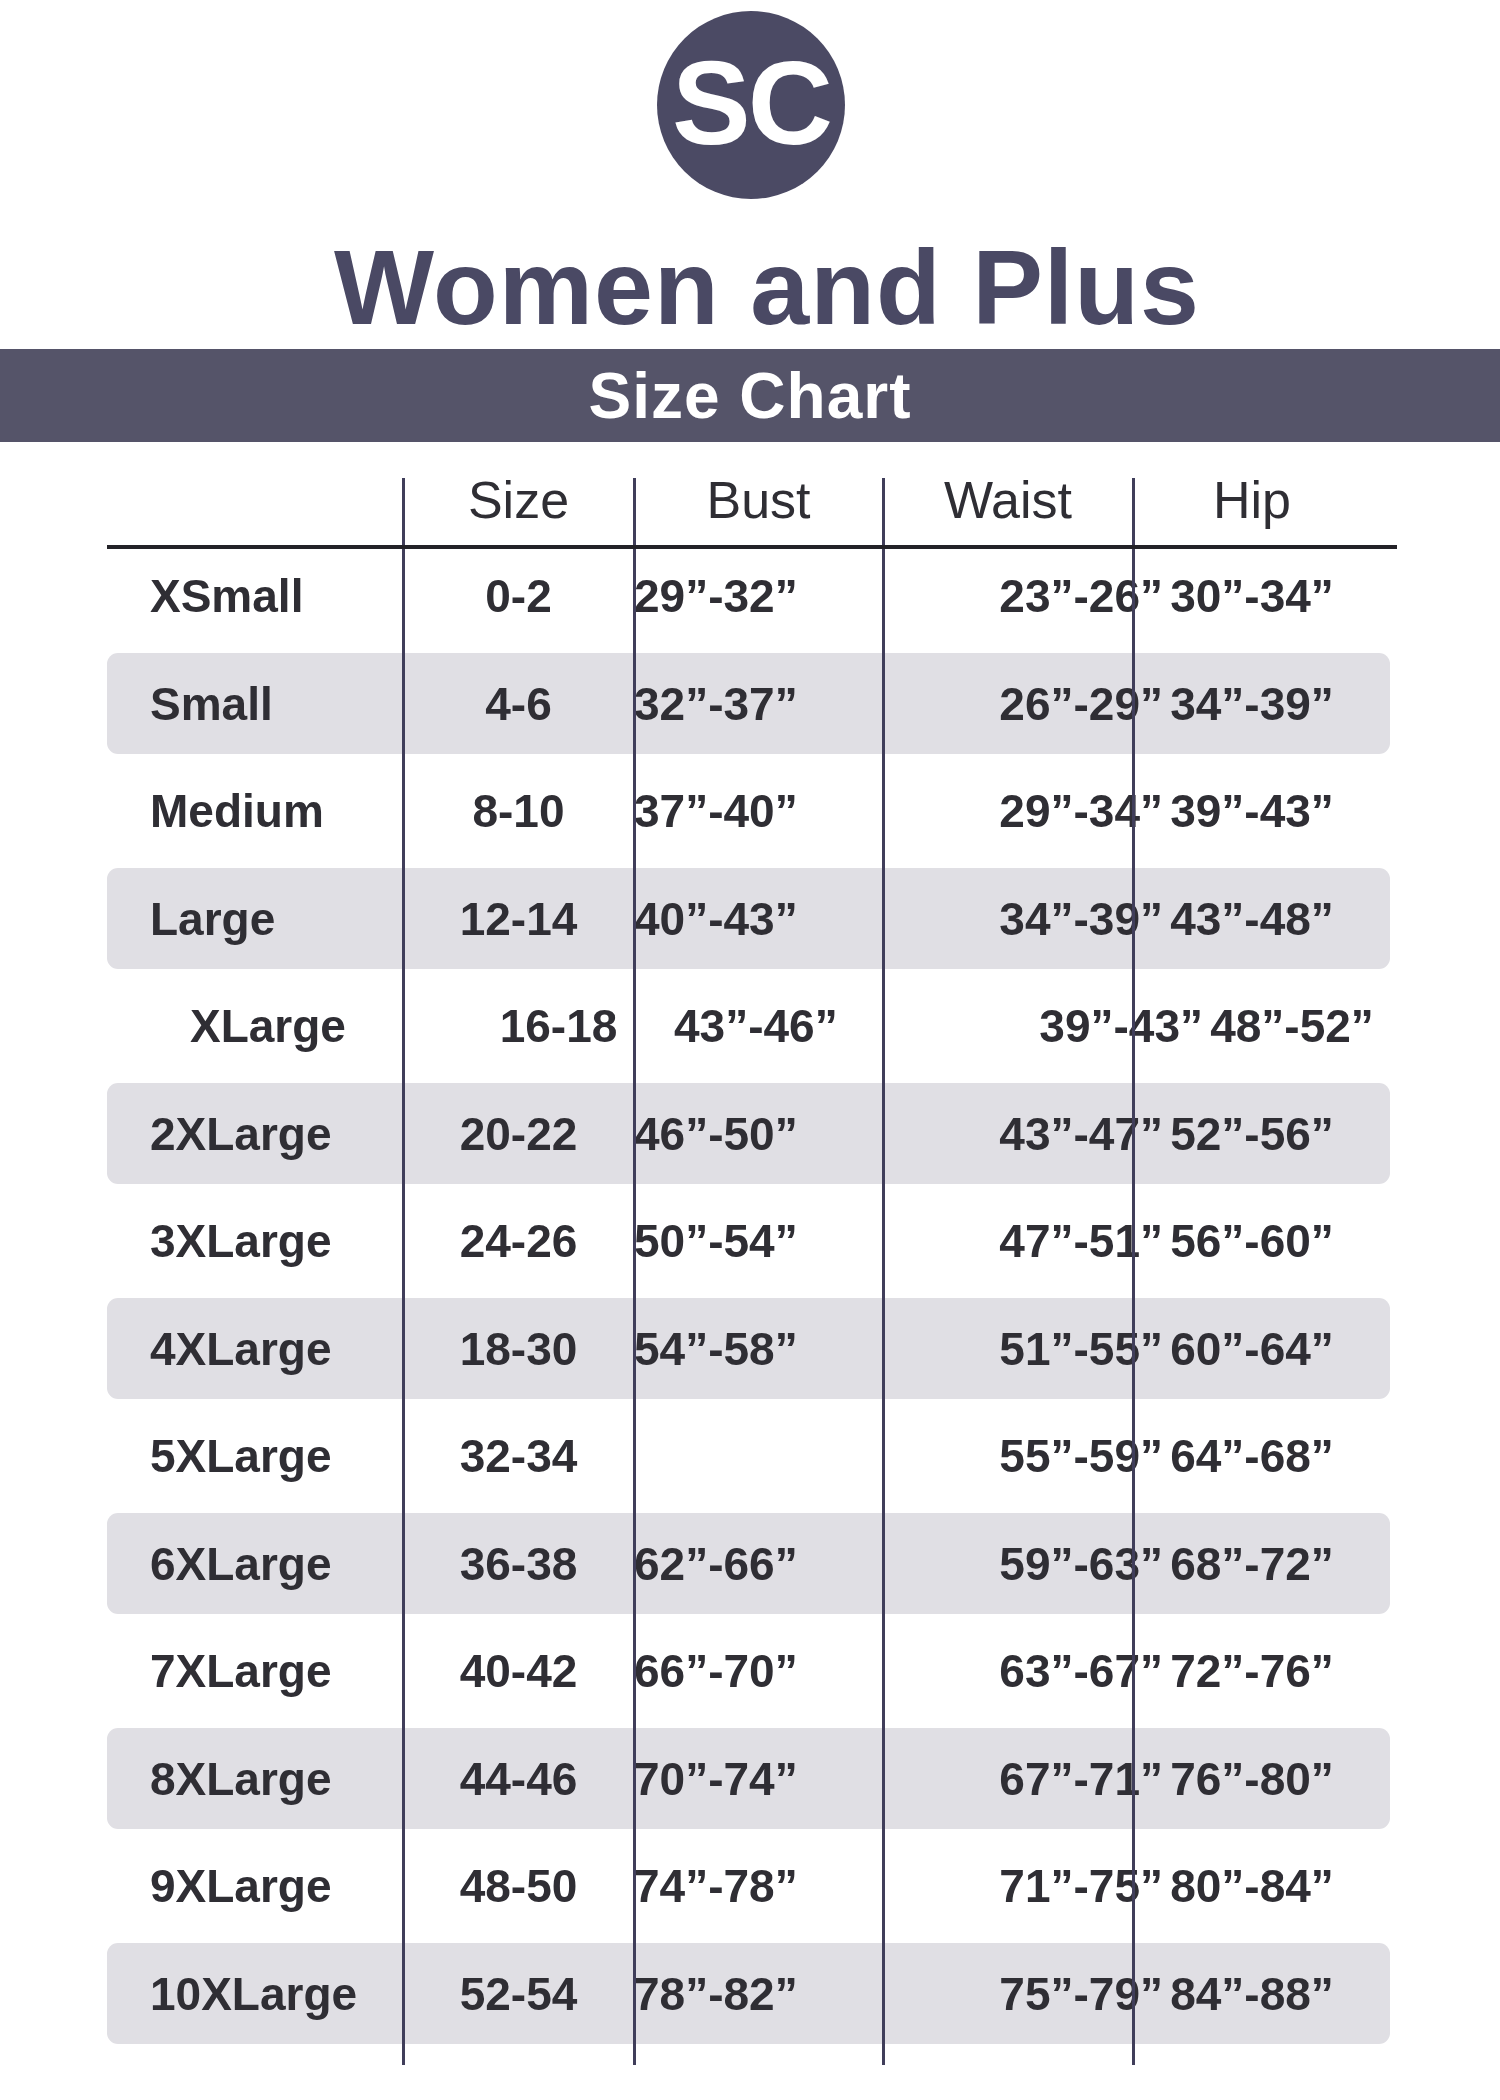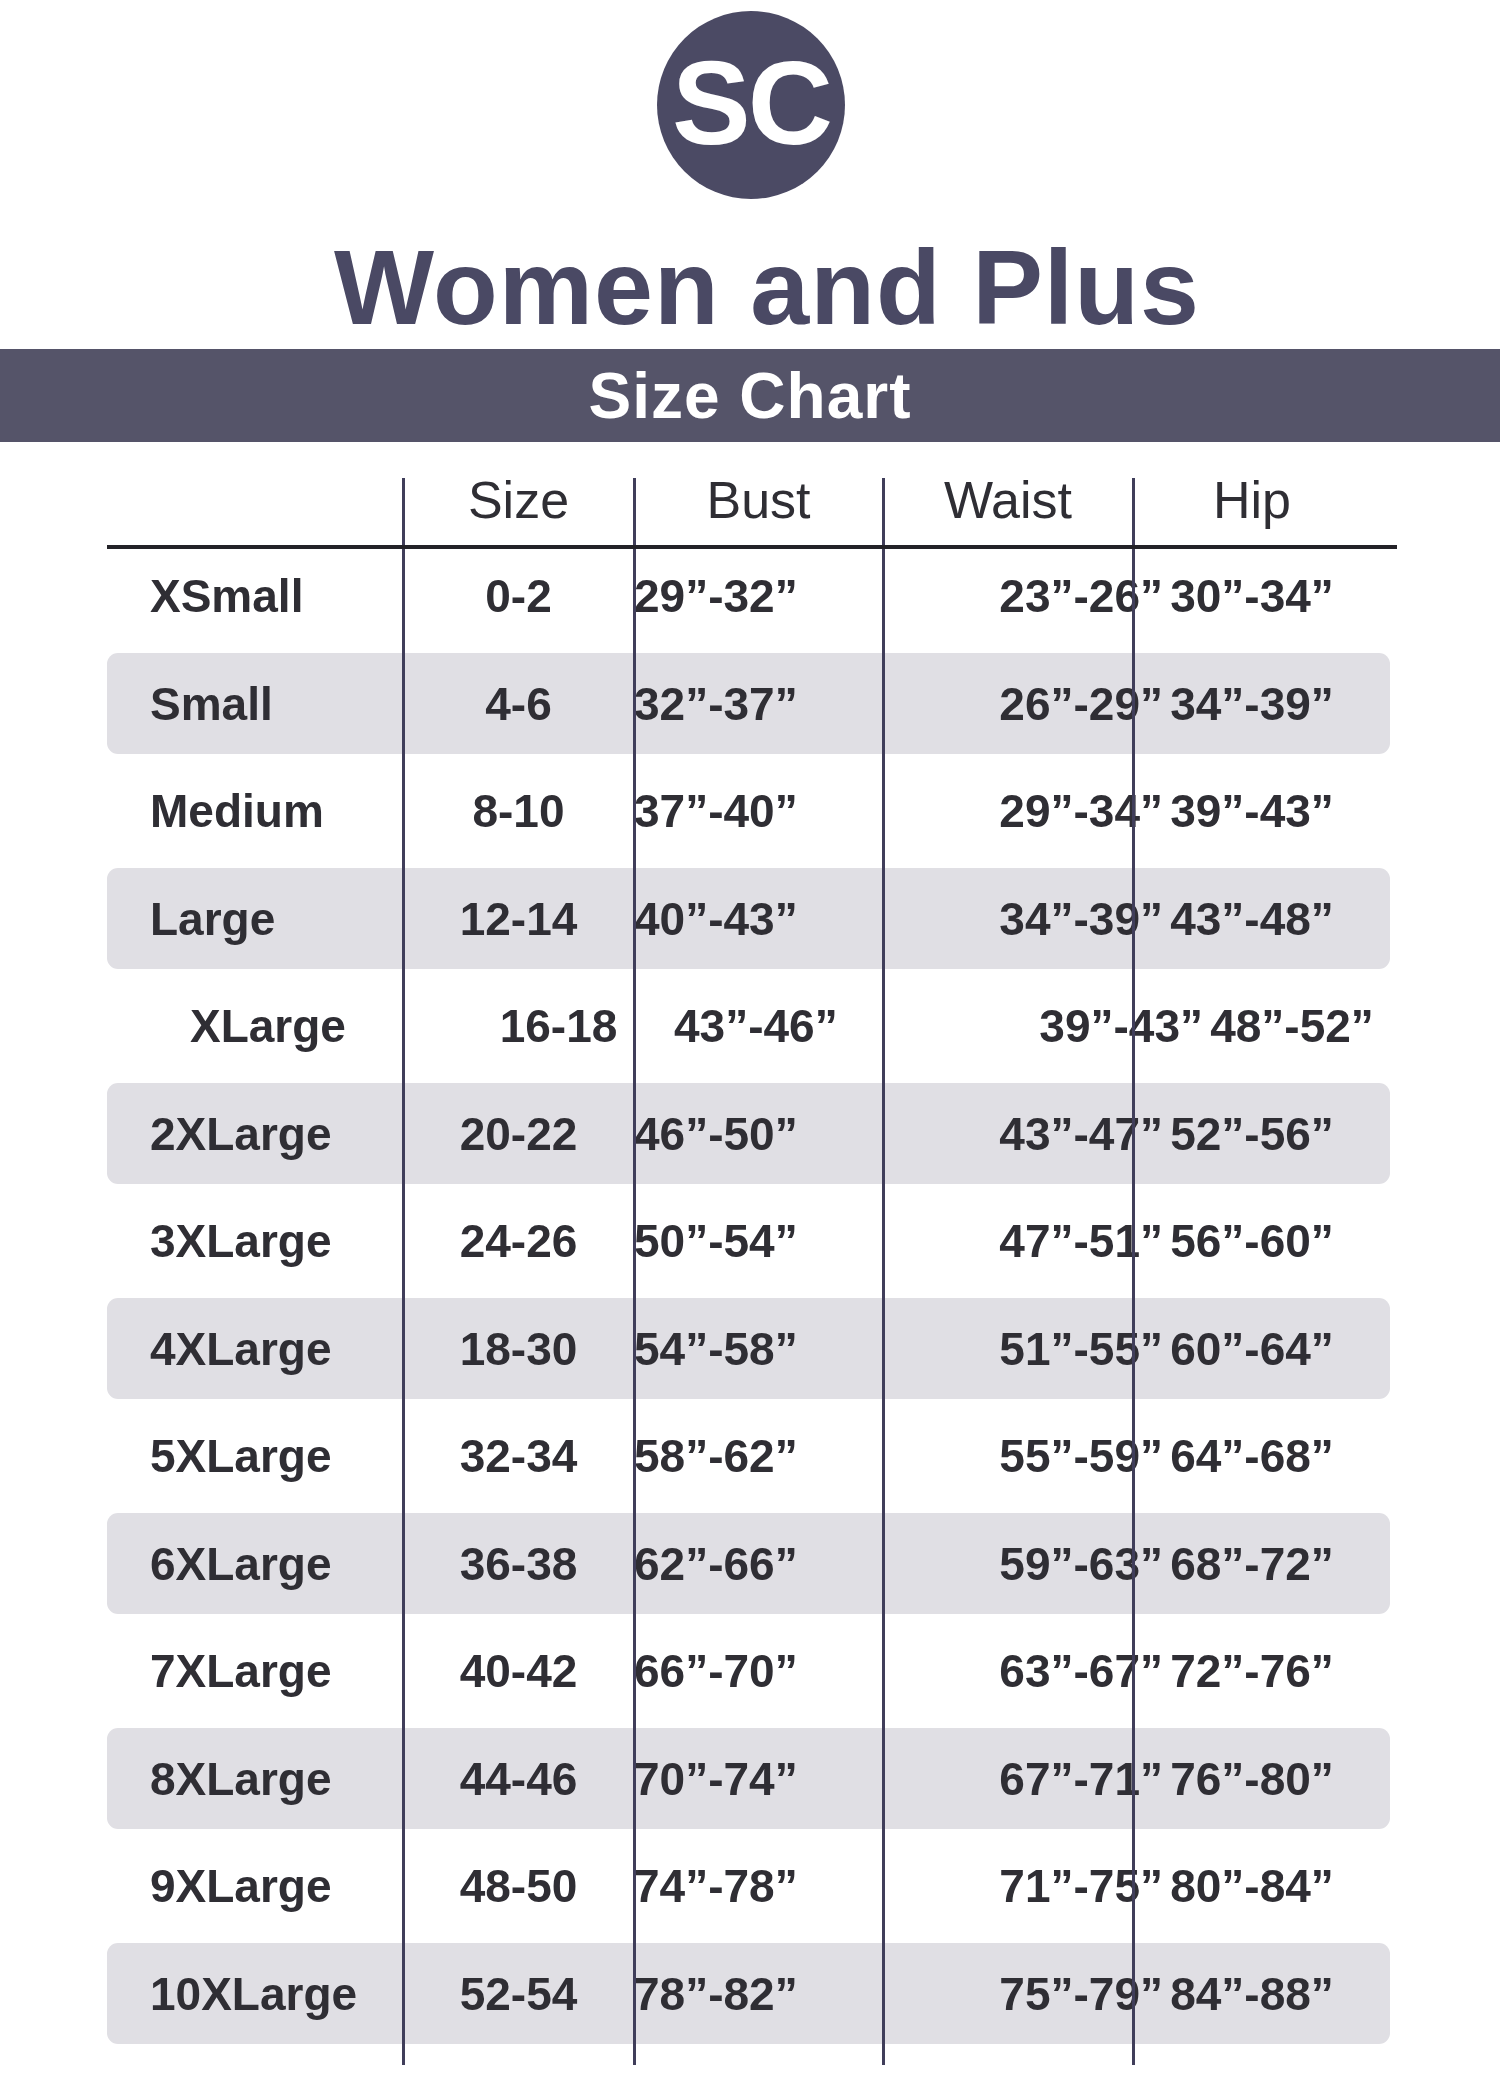--- a/index.html
+++ b/index.html
@@ -157,21 +157,20 @@
           <div class="stripe"></div>
           <div class="cell c-label">4XLarge</div>
           <div class="cell c-size">18-30</div>
           <div class="cell c-bust">54”-58”</div>
           <div class="cell c-waist">51”-55”</div>
           <div class="cell c-hip">60”-64”</div>
         </div>
         <div class="row" style="top: 1402px;">
           <div class="cell c-label">5XLarge</div>
           <div class="cell c-size">32-34</div>
-          <div class="cell c-bust">58”-62”</div>
           <div class="cell c-waist">55”-59”</div>
           <div class="cell c-hip">64”-68”</div>
         </div>
         <div class="row" style="top: 1509.5px;">
           <div class="stripe"></div>
           <div class="cell c-label">6XLarge</div>
           <div class="cell c-size">36-38</div>
           <div class="cell c-bust">62”-66”</div>
           <div class="cell c-waist">59”-63”</div>
           <div class="cell c-hip">68”-72”</div>

